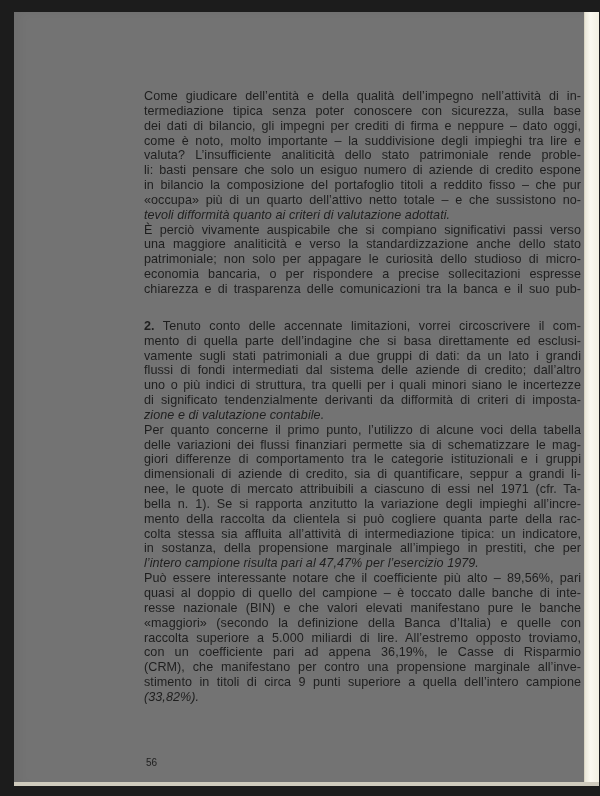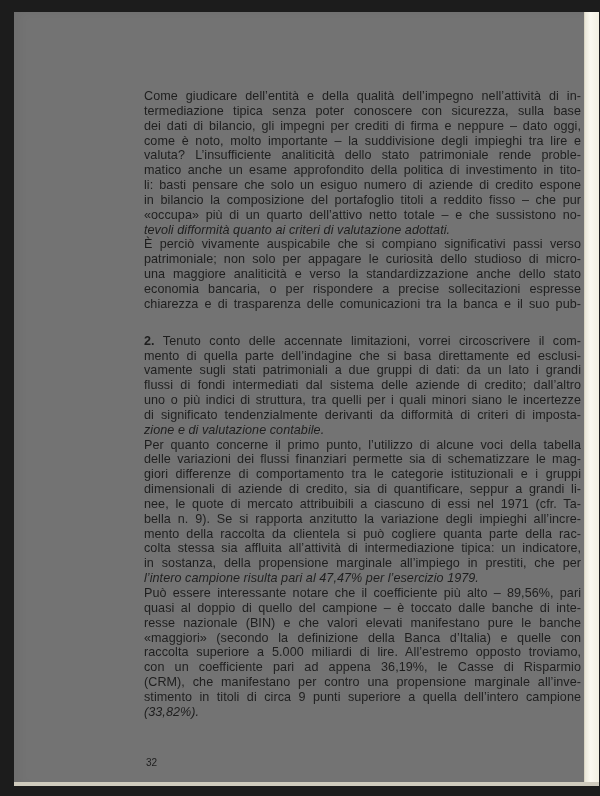--- a/index.html
+++ b/index.html
@@ -60,62 +60,61 @@
   <div class="page-edge"></div>
   <div class="page-bottom"></div>
 
   <div class="text">
     <p>
       <span class="line">Come giudicare dell’entità e della qualità dell’impegno nell’attività di in-</span>
       <span class="line">termediazione tipica senza poter conoscere con sicurezza, sulla base</span>
       <span class="line">dei dati di bilancio, gli impegni per crediti di firma e neppure – dato oggi,</span>
       <span class="line">come è noto, molto importante – la suddivisione degli impieghi tra lire e</span>
       <span class="line">valuta? L’insufficiente analiticità dello stato patrimoniale rende proble-</span>
-      <span class="line">matico anche un esame approfondito della politica di investimento in tito-</span>
       <span class="line">li: basti pensare che solo un esiguo numero di aziende di credito espone</span>
       <span class="line">in bilancio la composizione del portafoglio titoli a reddito fisso – che pur</span>
       <span class="line">«occupa» più di un quarto dell’attivo netto totale – e che sussistono no-</span>
       <span class="line last">tevoli difformità quanto ai criteri di  valutazione adottati.</span>
     </p>
     <p>
       <span class="line">È perciò vivamente auspicabile che si compiano significativi passi verso</span>
+      <span class="line">una maggiore analiticità e verso la standardizzazione anche dello stato</span>
       <span class="line">patrimoniale; non solo per appagare le curiosità dello studioso di micro-</span>
-      <span class="line">una maggiore analiticità e verso la standardizzazione anche dello stato</span>
       <span class="line">economia bancaria, o per rispondere a precise sollecitazioni espresse</span>
       <span class="line">chiarezza e di trasparenza delle comunicazioni tra la banca e il suo pub-</span>
     </p>
 
     <p class="section" style="margin-top:36px">
       <span class="line"><b class="section-num">2.</b><span> Tenuto conto delle accennate limitazioni, vorrei circoscrivere il com-</span></span>
       <span class="line">mento di quella parte dell’indagine che si basa direttamente ed esclusi-</span>
       <span class="line">vamente sugli stati patrimoniali a due gruppi di dati: da un lato i grandi</span>
       <span class="line">flussi di fondi intermediati dal sistema delle aziende di credito; dall’altro</span>
       <span class="line">uno o più indici di struttura, tra quelli per i quali minori siano le incertezze</span>
       <span class="line">di significato tendenzialmente derivanti da difformità di criteri di imposta-</span>
       <span class="line last">zione e di valutazione contabile.</span>
     </p>
     <p>
       <span class="line">Per quanto concerne il primo punto, l’utilizzo di alcune voci della tabella</span>
       <span class="line">delle variazioni dei flussi finanziari permette sia di schematizzare le mag-</span>
       <span class="line">giori differenze di comportamento tra le categorie istituzionali e i gruppi</span>
       <span class="line">dimensionali di aziende di credito, sia di quantificare, seppur a grandi li-</span>
       <span class="line">nee, le quote di mercato attribuibili a ciascuno di essi nel 1971 (cfr. Ta-</span>
-      <span class="line">bella n. 9). Se si rapporta anzitutto la variazione degli impieghi all’incre-</span>
+      <span class="line">bella n. 1). Se si rapporta anzitutto la variazione degli impieghi all’incre-</span>
       <span class="line">mento della raccolta da clientela si può cogliere quanta parte della rac-</span>
       <span class="line">colta stessa sia affluita all’attività di intermediazione tipica: un indicatore,</span>
       <span class="line">in sostanza, della propensione marginale all’impiego in prestiti, che per</span>
       <span class="line last">l’intero campione risulta pari al 47,47% per l’esercizio 1979.</span>
     </p>
     <p>
       <span class="line">Può essere interessante notare che il coefficiente più alto – 89,56%, pari</span>
       <span class="line">quasi al doppio di quello del campione – è toccato dalle banche di inte-</span>
       <span class="line">resse nazionale (BIN) e che valori elevati manifestano pure le banche</span>
       <span class="line">«maggiori» (secondo la definizione della Banca d’Italia) e quelle con</span>
       <span class="line">raccolta superiore a 5.000 miliardi di lire. All’estremo opposto troviamo,</span>
       <span class="line">con un coefficiente pari ad appena 36,19%, le Casse di Risparmio</span>
       <span class="line">(CRM), che manifestano per contro una propensione marginale all’inve-</span>
       <span class="line">stimento in titoli di circa 9 punti superiore a quella dell’intero campione</span>
       <span class="line last">(33,82%).</span>
     </p>
   </div>
 
-  <div class="page-number">32</div>
+  <div class="page-number">56</div>
 </div>
 
 </body></html>

